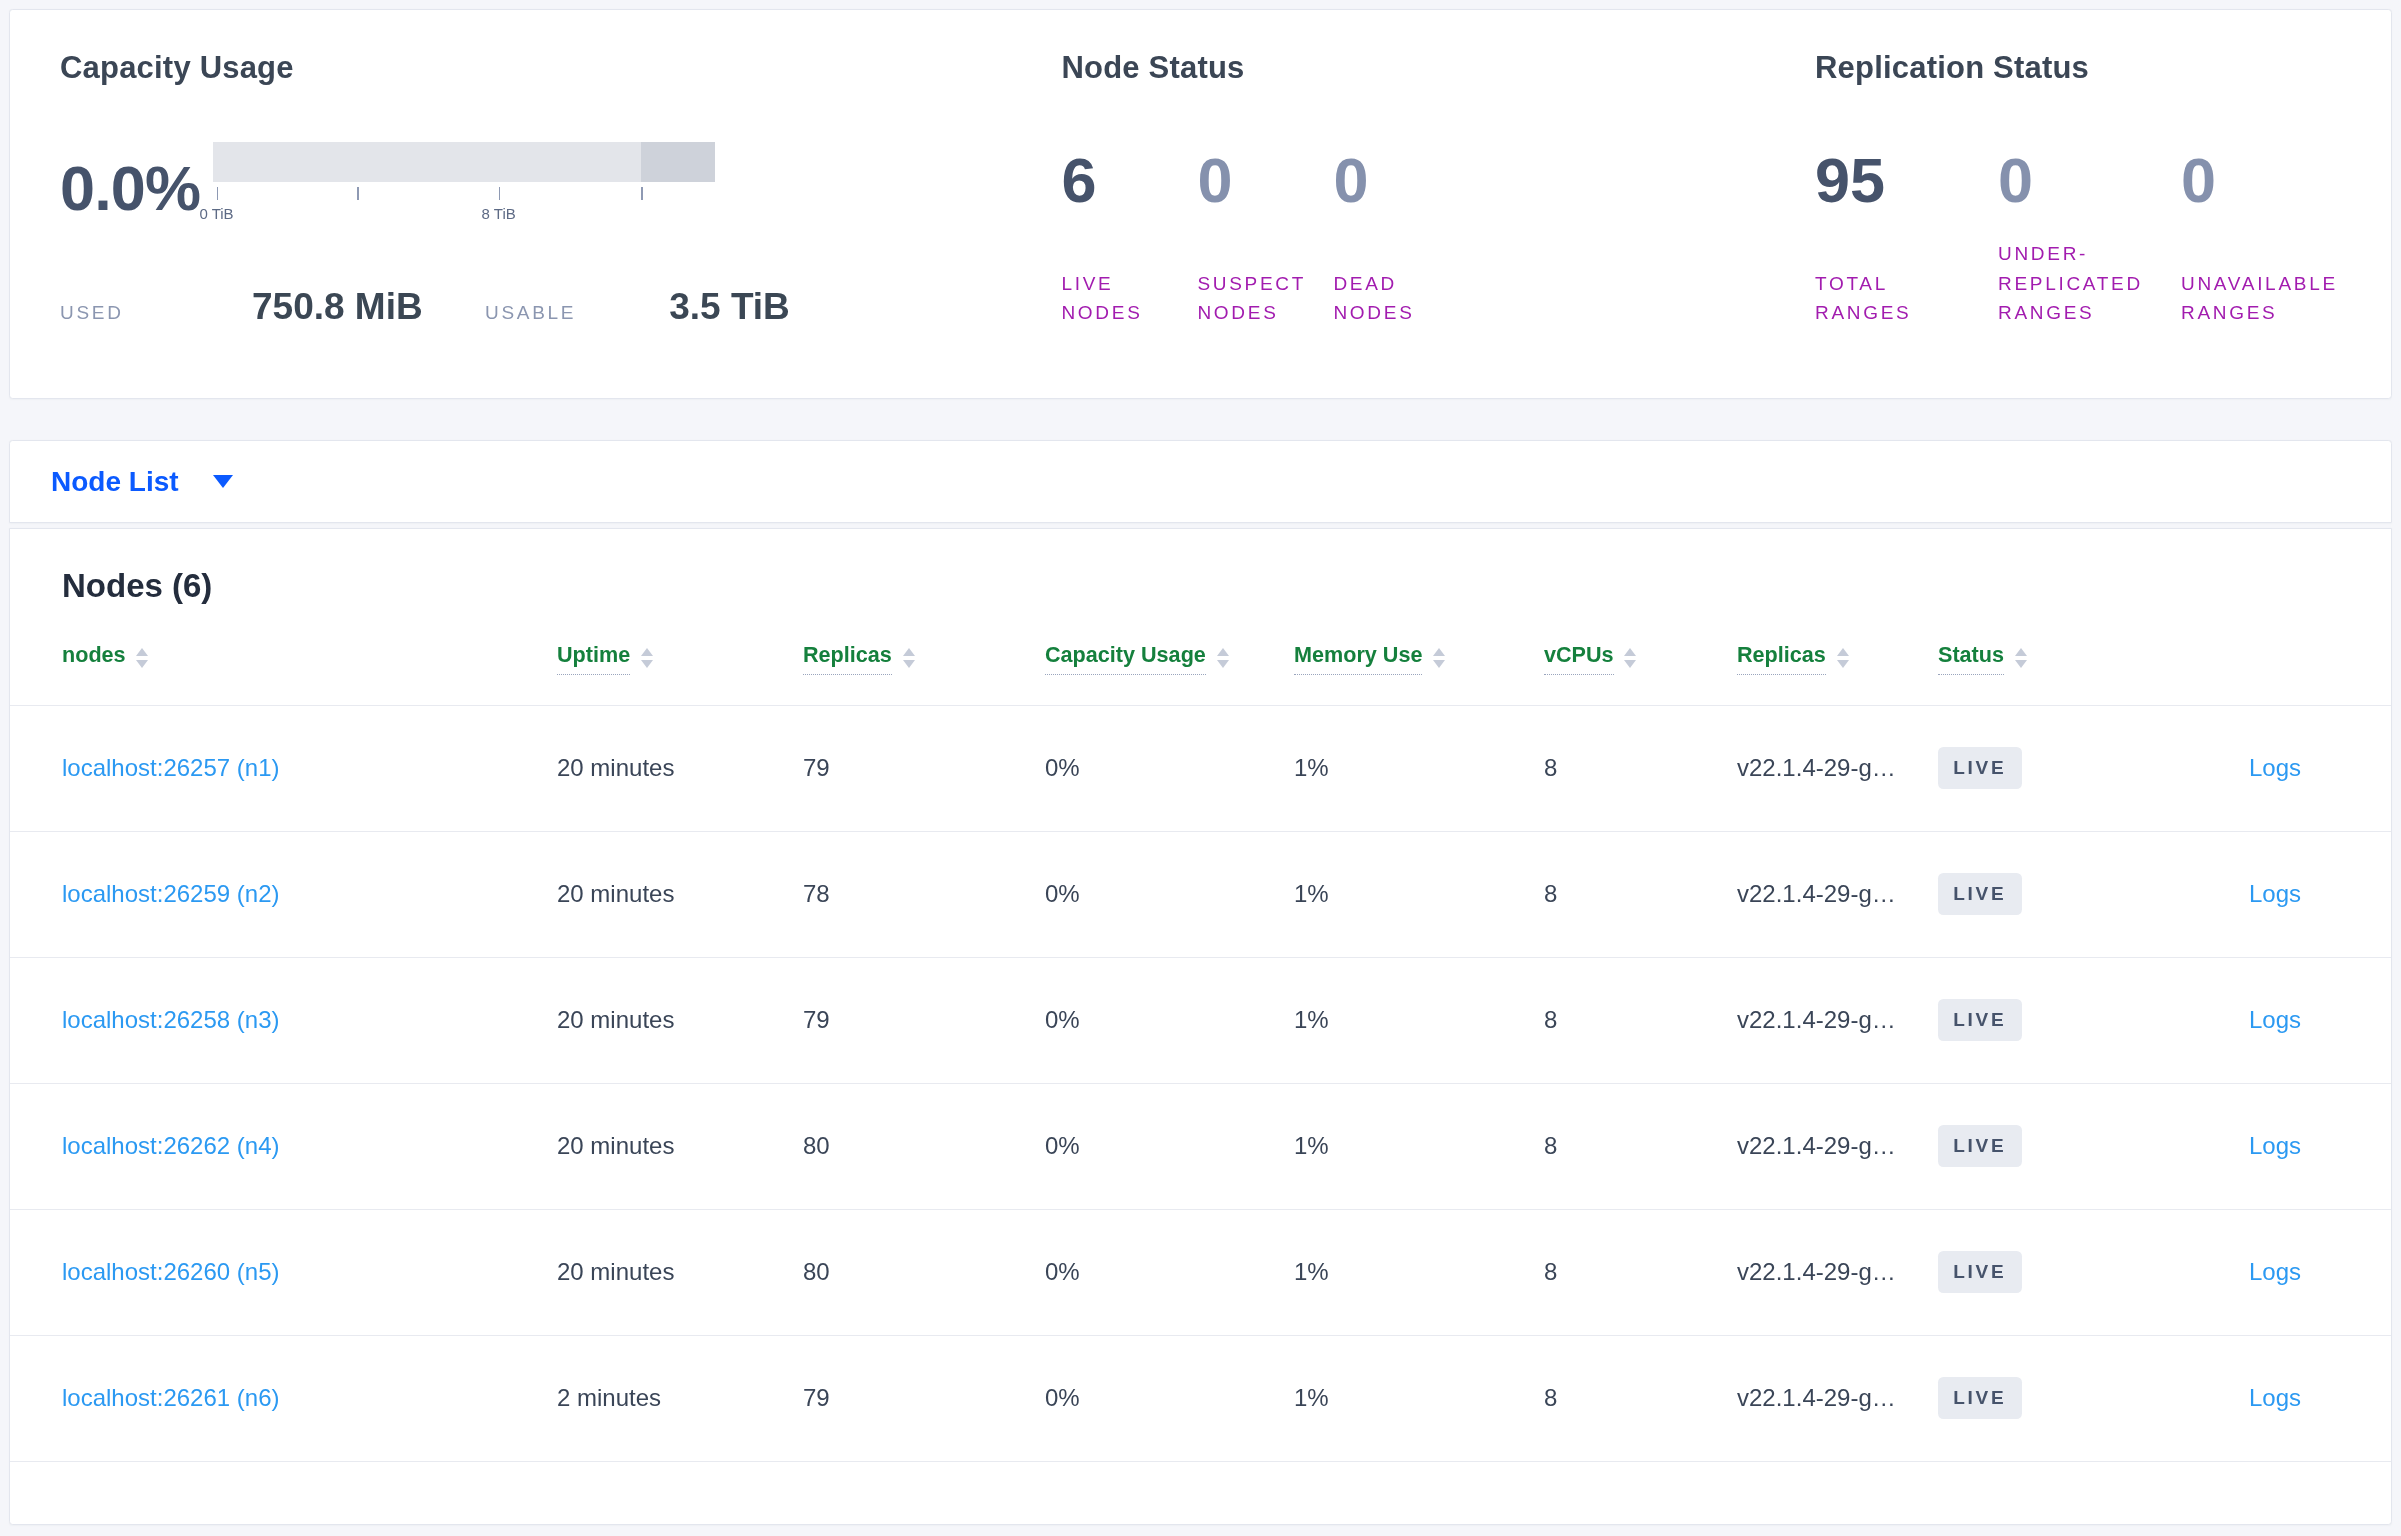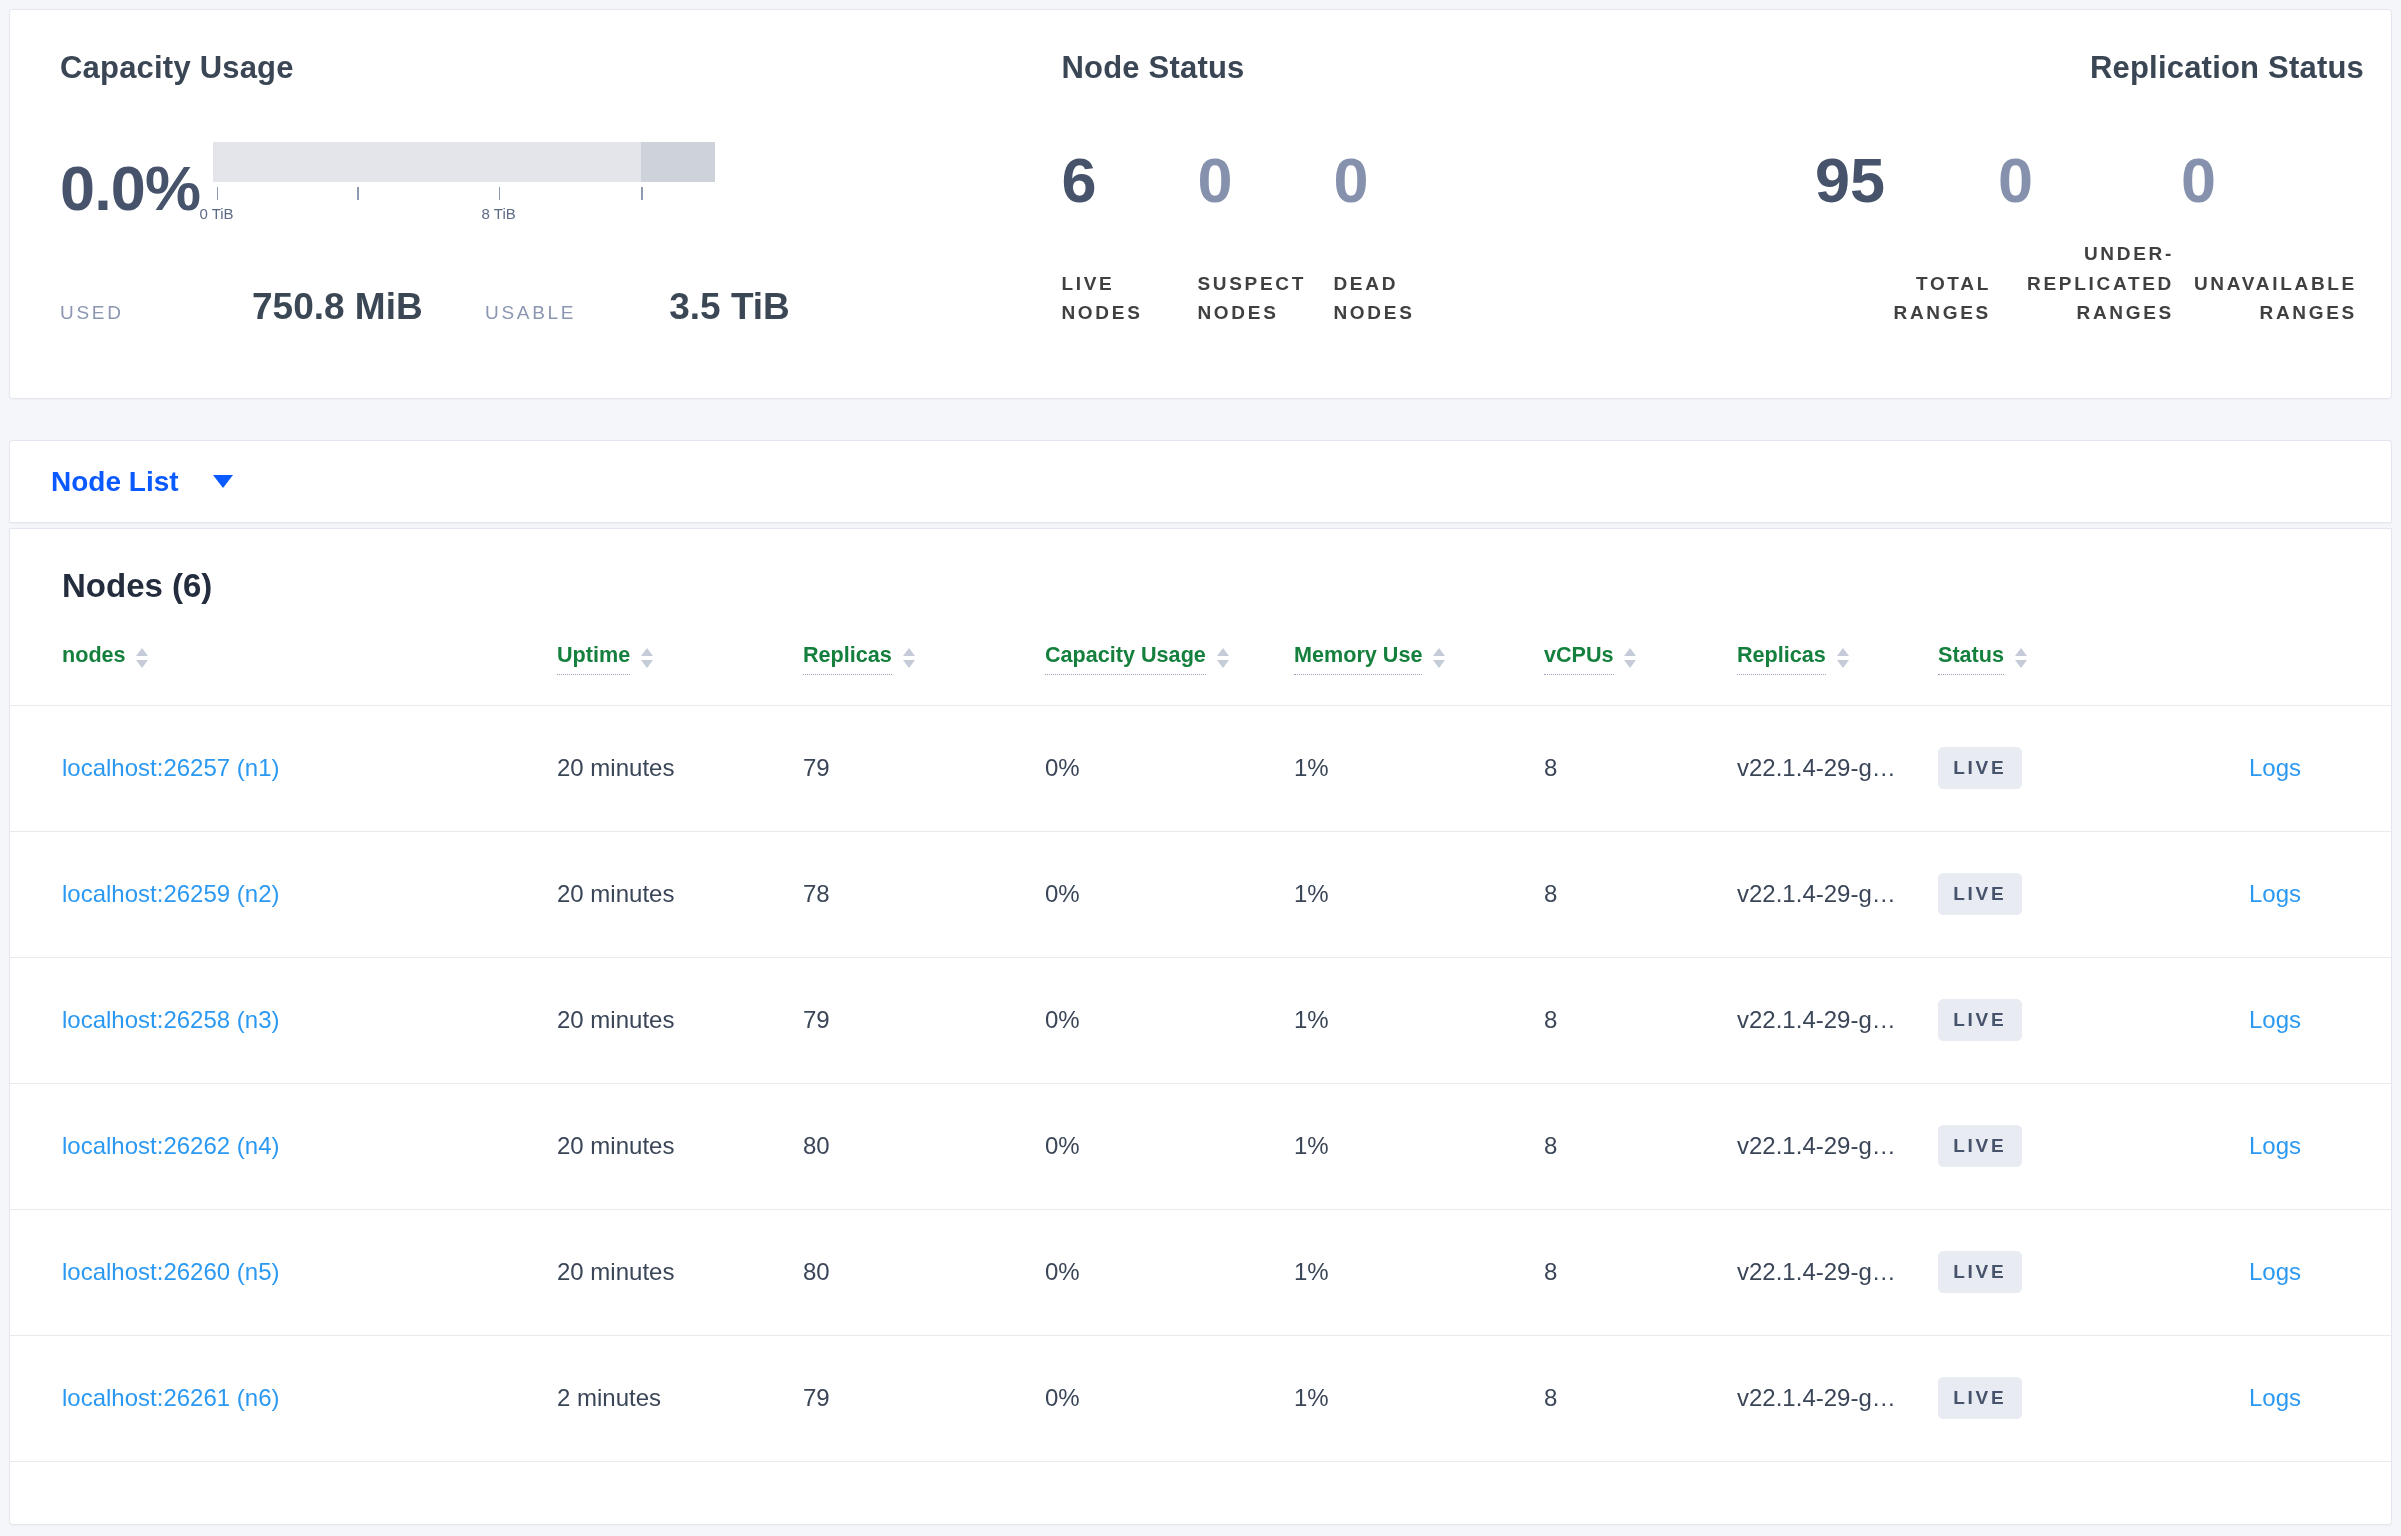--- a/index.html
+++ b/index.html
@@ -24,21 +24,21 @@
     height:390px;
     display:flex;
     padding:40px 27px 0 50px;
   }
   .sec-title{
     font-size:31px; font-weight:700; color:#3b4655;
     letter-spacing:0.2px;
   }
   .summary .col-capacity{ width:1006px; }
   .summary .col-nodes{ width:757px; }
-  .summary .col-repl{ flex:1;text-align:right; }
+  .summary .col-repl{ flex:1; }
 
   .cap-row{
     margin-top:56px;
     display:flex; align-items:center;
   }
   .cap-pct{
     font-size:63px; font-weight:700; color:#46536b;
     width:153px; letter-spacing:-0.9px;
   }
   .bar-block{ width:502px; }
@@ -78,21 +78,21 @@
   .col-repl .stat{ width:183px; }
   .stat-value{
     font-size:63px; font-weight:600; color:#8591ad;
     height:78px; display:flex; align-items:flex-end;
   }
   .stat-value.em{ color:#46536b; }
   .stat-label{
     margin-top:21.6px; height:90px;
     display:flex; align-items:flex-end;
     font-size:19px; letter-spacing:2.7px; line-height:1.55;
-    color:#404040; max-width:176px;font-weight:bold;
+    color:#a21caf; max-width:176px;
   }
 
   
   .nodelist-bar{
     margin:41px 9px 0 9px;
     height:83px;
     display:flex; align-items:center;
     padding-left:41px;
     border-radius:3.6px 3.6px 0 0;
   }

